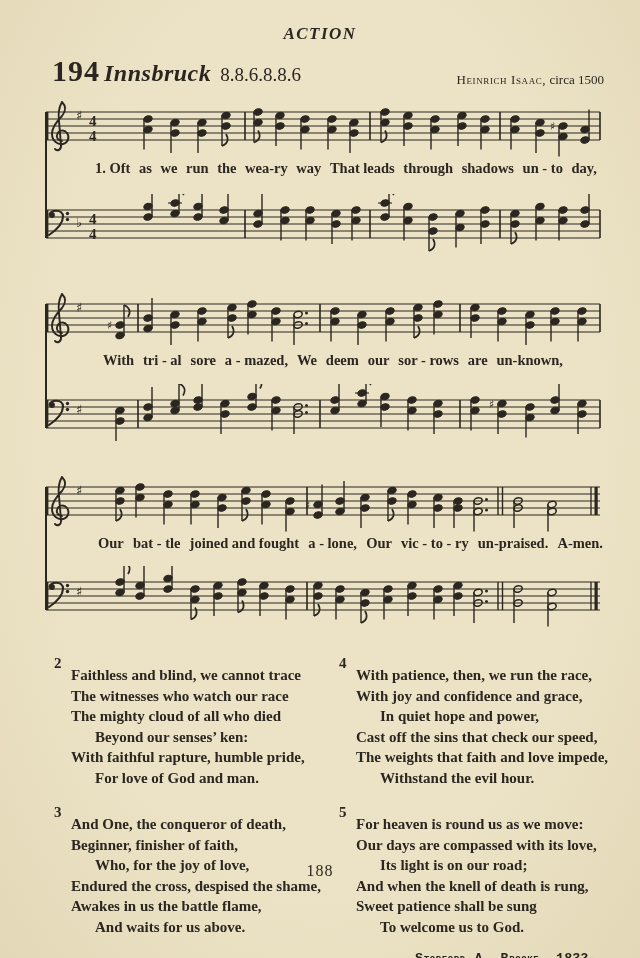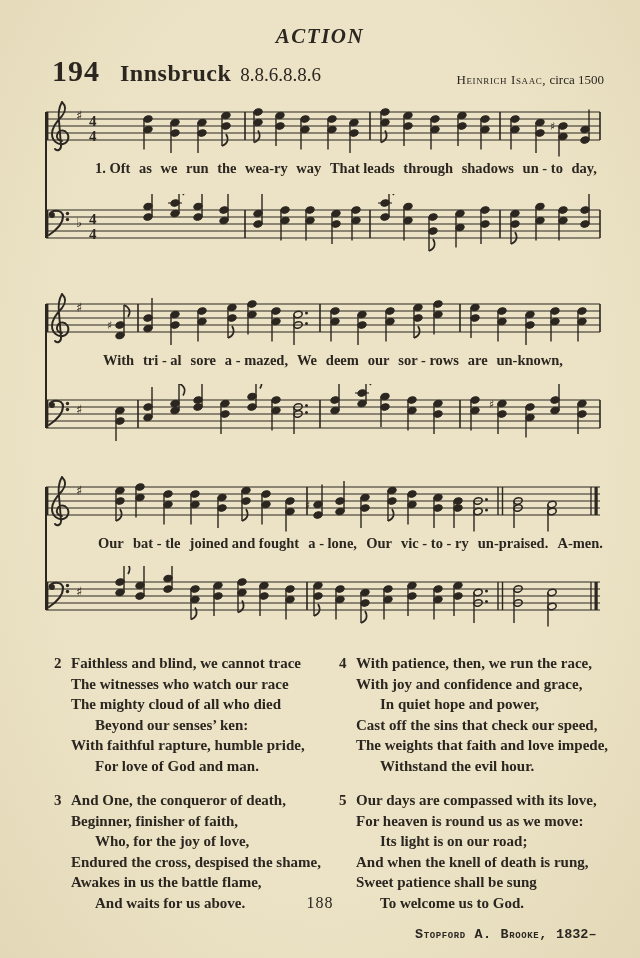--- a/index.html
+++ b/index.html
@@ -5,49 +5,49 @@
   html,body{margin:0;padding:0;}
   body{
     width:640px;height:958px;
     background:radial-gradient(ellipse at 50% 45%, #ece3c6 60%, #e3d9b8 100%);
     font-family:"Liberation Serif", serif;
     color:#2b2620;
     position:relative;overflow:hidden;
   }
   .running-head{
     position:absolute;top:24px;left:0;right:0;text-align:center;
-    font-style:italic;font-weight:bold;font-size:21px;letter-spacing:1.5px;
+    font-style:italic;font-weight:bold;font-size:17px;letter-spacing:1.5px;
   }
   .hymn-head{position:absolute;top:54px;left:52px;right:36px;height:40px;}
   .hymn-number{font-size:30px;font-weight:bold;letter-spacing:1px;}
-  .hymn-title{font-size:24px;font-weight:bold;margin-left:20px;letter-spacing:0.5px;}
+  .hymn-title{font-size:24px;font-weight:bold;margin-left:4px;letter-spacing:0.5px;font-style:italic;}
   .hymn-meter{font-size:19px;margin-left:9px;}
   .composer{position:absolute;right:0;bottom:6px;font-size:13px;}
   .sc{font-variant:small-caps;letter-spacing:0.6px;}
 
   .staff{position:absolute;left:40px;width:567px;height:62px;}
   .staff svg{display:block;}
   .sys-line{position:absolute;width:2.4px;background:#2b2620;left:45px;}
 
   .lyric-row{
     position:absolute;display:flex;justify-content:space-between;
     font-weight:bold;font-size:14.5px;white-space:nowrap;
   }
   .lyric-row span{display:inline-block;font-family:Liberation Serif, serif;}
 
   .verses{position:absolute;top:653px;left:54px;right:22px;display:flex;}
   .vcol{width:288px;}
   .vcol + .vcol{margin-left:6px;}
   .verse{display:flex;margin-bottom:14px;font-size:15px;font-weight:bold;line-height:20.5px;}
   .vnum{width:17px;flex:none;}
-  .vlines{flex:1;}
+  .vlines{flex:1;margin-top:12px;}
   .vline{display:block;}
   .vline.ind{padding-left:24px;}
   .attribution{margin-top:1px;padding-left:76px;font-size:13.5px;font-weight:bold;white-space:nowrap;font-family:Liberation Mono, monospace;}
-  .page-number{position:absolute;left:0;right:0;top:894px;text-align:center;font-size:16px;letter-spacing:1px;}
+  .page-number{position:absolute;left:0;right:0;top:862px;text-align:center;font-size:16px;letter-spacing:1px;}
 </style>
 </head>
 <body>
 
 <div class="page">
 
   <div class="running-head">ACTION</div>
 
   <div class="hymn-head">
     <span class="hymn-number">194</span><span class="hymn-title">Innsbruck</span><span class="hymn-meter">8.8.6.8.8.6</span>
@@ -601,22 +601,22 @@
             <span class="vline">With joy and confidence and grace,</span>
             <span class="vline ind">In quiet hope and power,</span>
             <span class="vline">Cast off the sins that check our speed,</span>
             <span class="vline">The weights that faith and love impede,</span>
             <span class="vline ind">Withstand the evil hour.</span>
           </div>
       </div>
       <div class="verse">
         <span class="vnum">5</span>
         <div class="vlines">
+            <span class="vline">For heaven is round us as we move:</span>
             <span class="vline">Our days are compassed with its love,</span>
-            <span class="vline">For heaven is round us as we move:</span>
             <span class="vline ind">Its light is on our road;</span>
             <span class="vline">And when the knell of death is rung,</span>
             <span class="vline">Sweet patience shall be sung</span>
             <span class="vline ind">To welcome us to God.</span>
           </div>
       </div>
       <div class="attribution"><span class="sc">Stopford A. Brooke,</span> <span>1832–</span></div>
     </div>
   </div>
 

